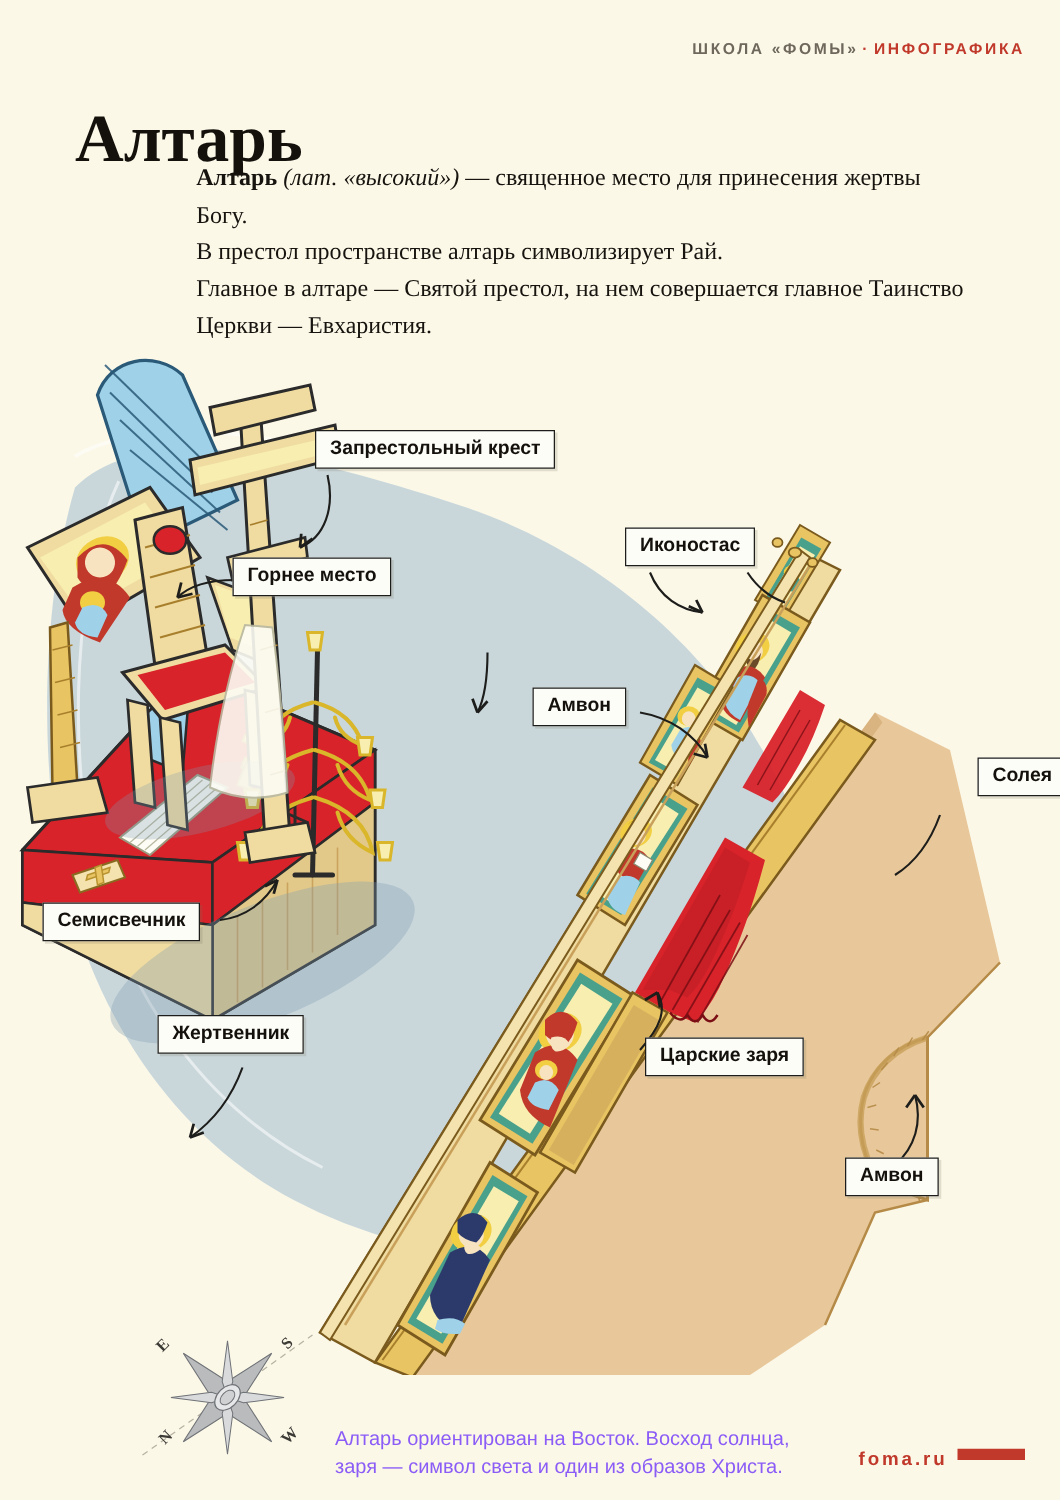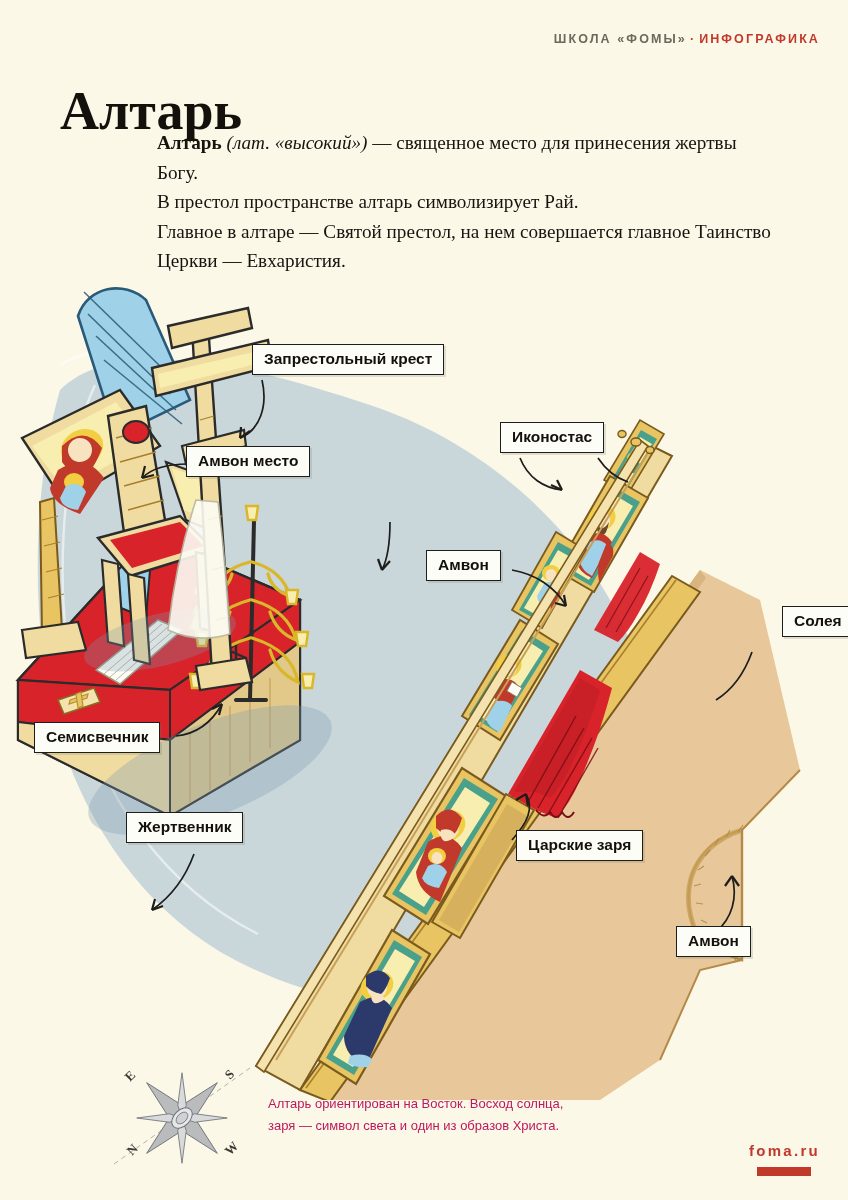--- a/index.html
+++ b/index.html
@@ -66,26 +66,26 @@
     line-height:1;
     box-shadow: 2px 2px 0 rgba(120,115,95,0.20);
     z-index: 40;
   }
 
   
   .compass {
     position:absolute; left:108px; top:1058px; width:148px; height:120px;
   }
   .footnote {
-    position:absolute; left:268px; top:1093px; width:430px;
-    font-size:13px; line-height:21.5px; color:#be185d;
+    position:absolute; left:268px; top:1141px; width:430px;
+    font-size:16px; line-height:21.5px; color:#8b5cf6;
   }
   .brand {
     position:absolute; right:28px; bottom:24px;
-    display:flex; align-items:center; gap:8px;flex-direction:column;
+    display:flex; gap:8px;
   }
   .brand .bname {
     font-size:15px; font-weight:700; letter-spacing:2.3px;
     color:#c0392b;
   }
   .brand .bbar {
     width:54px; height:9px; background:#c0392b; display:block;
   }
 </style>
 </head>
@@ -466,21 +466,21 @@
           <path d="M526 524 l 2 12 M526 524 l -10 6" stroke-width="2.2"></path>
 
           <path d="M716 662 C 732 648, 738 628, 732 606"></path>
           <path d="M732 606 l -7 10 M732 606 l 7 10" stroke-width="2.2"></path>
         </g>
       </g>
     </svg>
 
     <div class="label" style="left:252px; top:74px;">Запрестольный крест</div>
 
-    <div class="label" style="left:186px; top:176px;">Амвон место</div>
+    <div class="label" style="left:186px; top:176px;">Горнее место</div>
 
     <div class="label" style="left:500px; top:152px;">Иконостас</div>
 
 
     <div class="label" style="left:426px; top:280px;">Амвон</div>
 
     <div class="label" style="left:756px; top:336px;margin-left:26px;">Солея</div>
 
     <div class="label" style="left:34px; top:452px;">Семисвечник</div>
 

